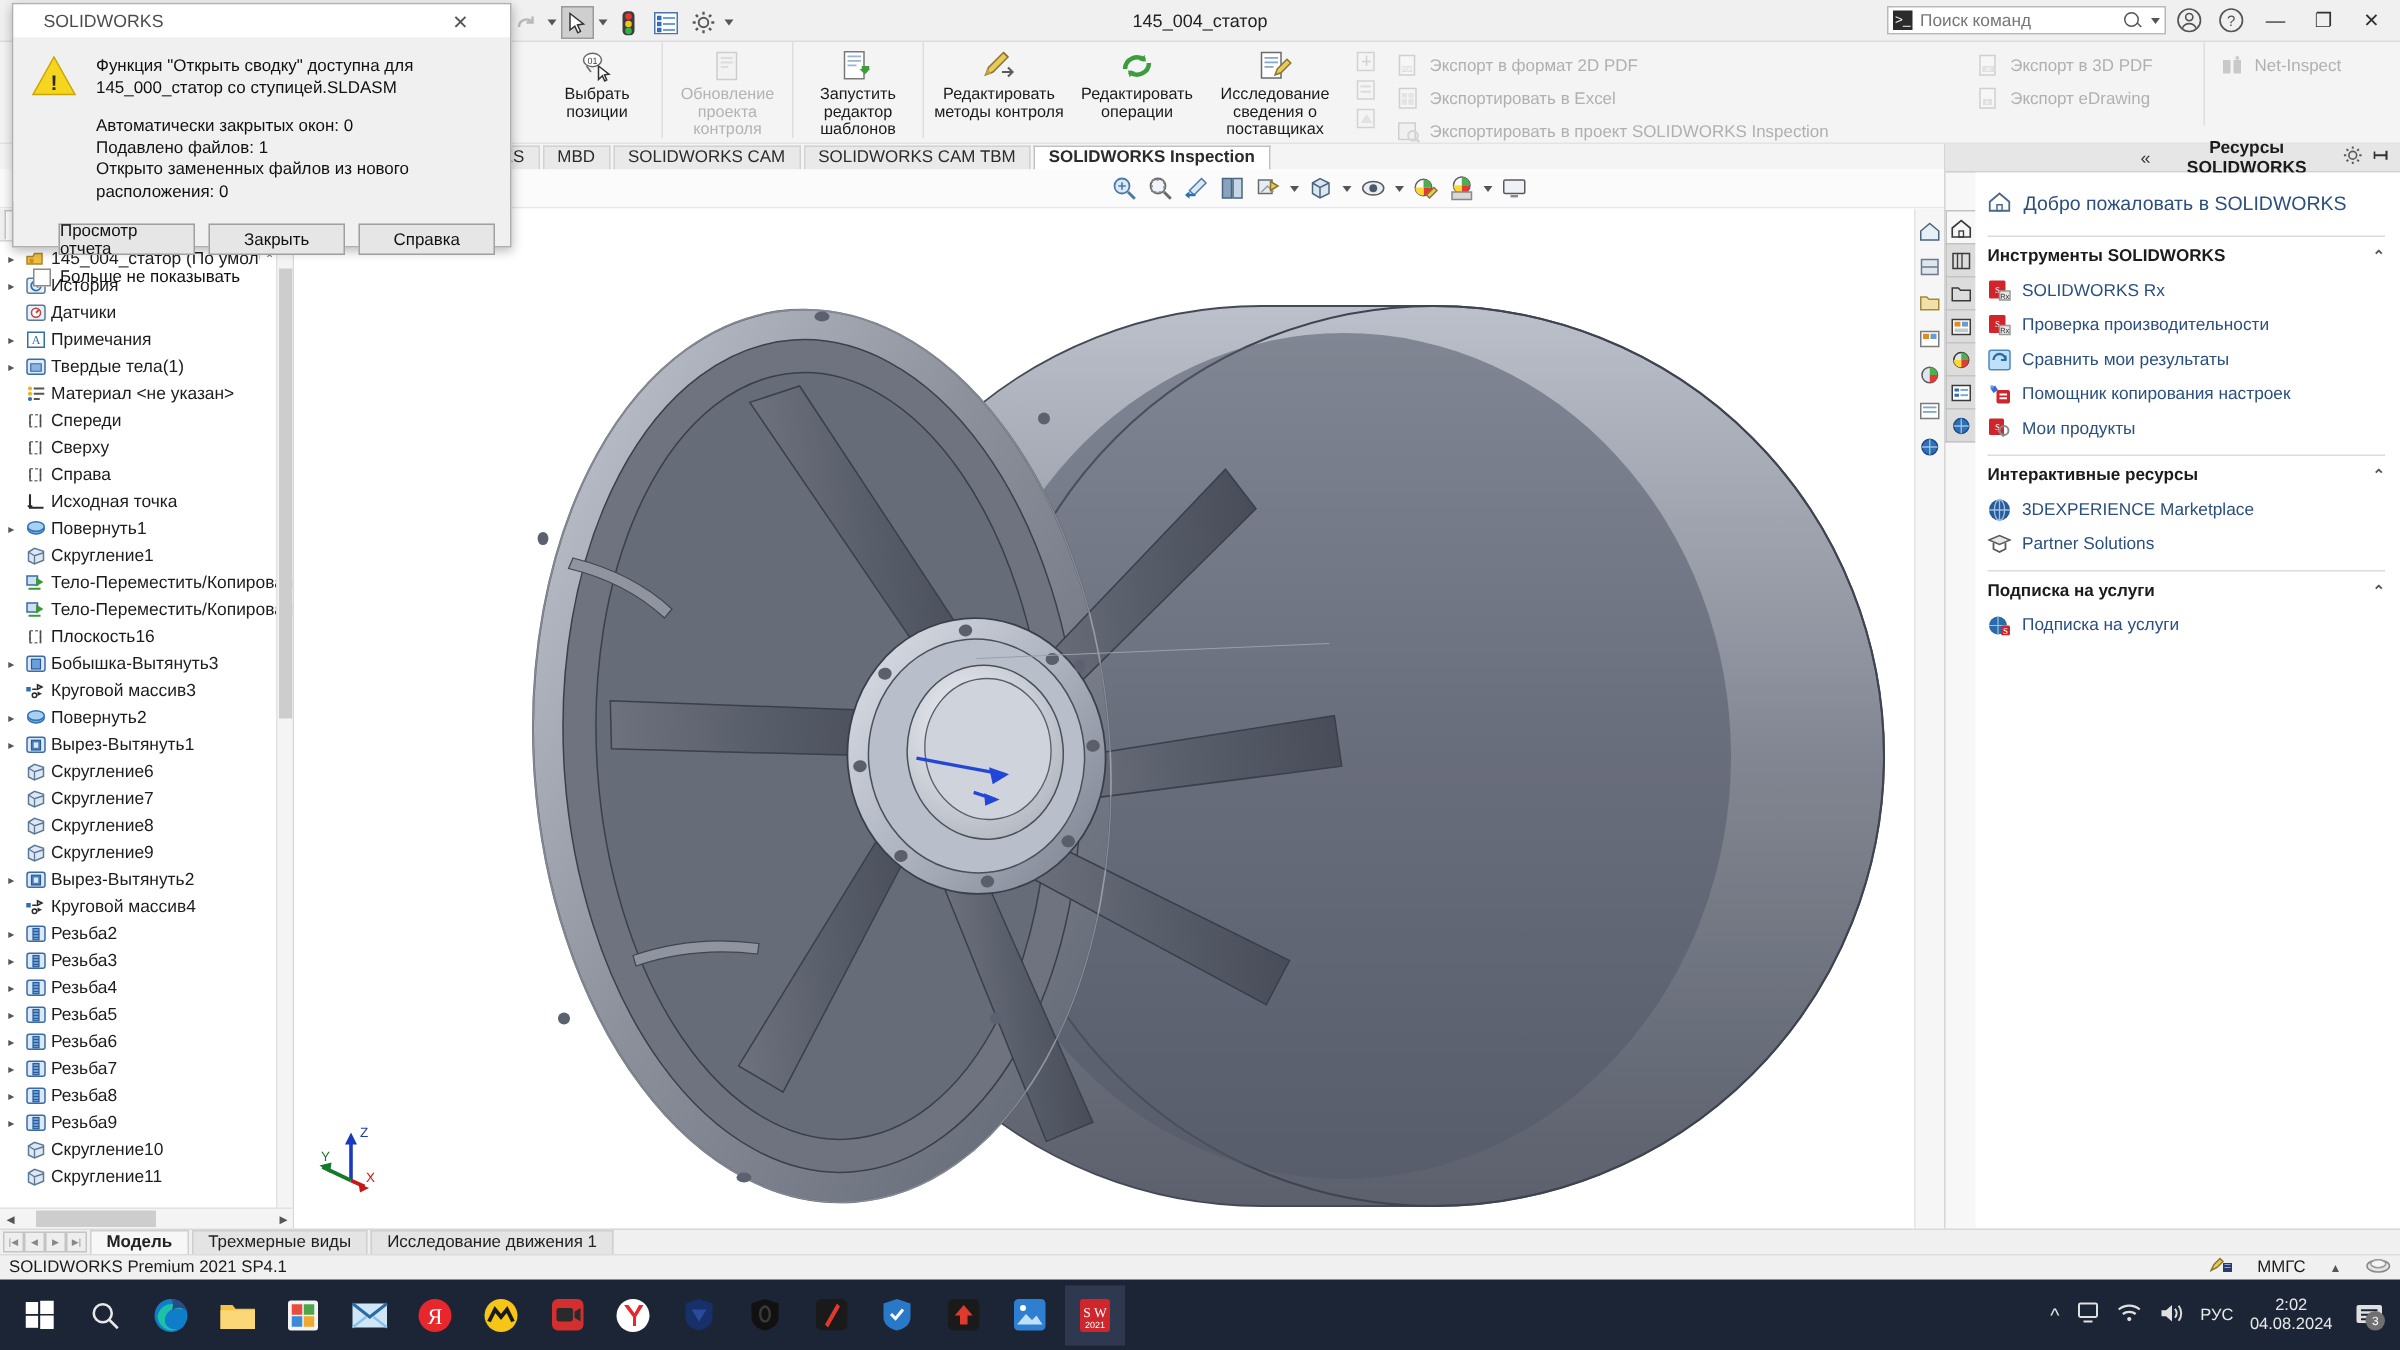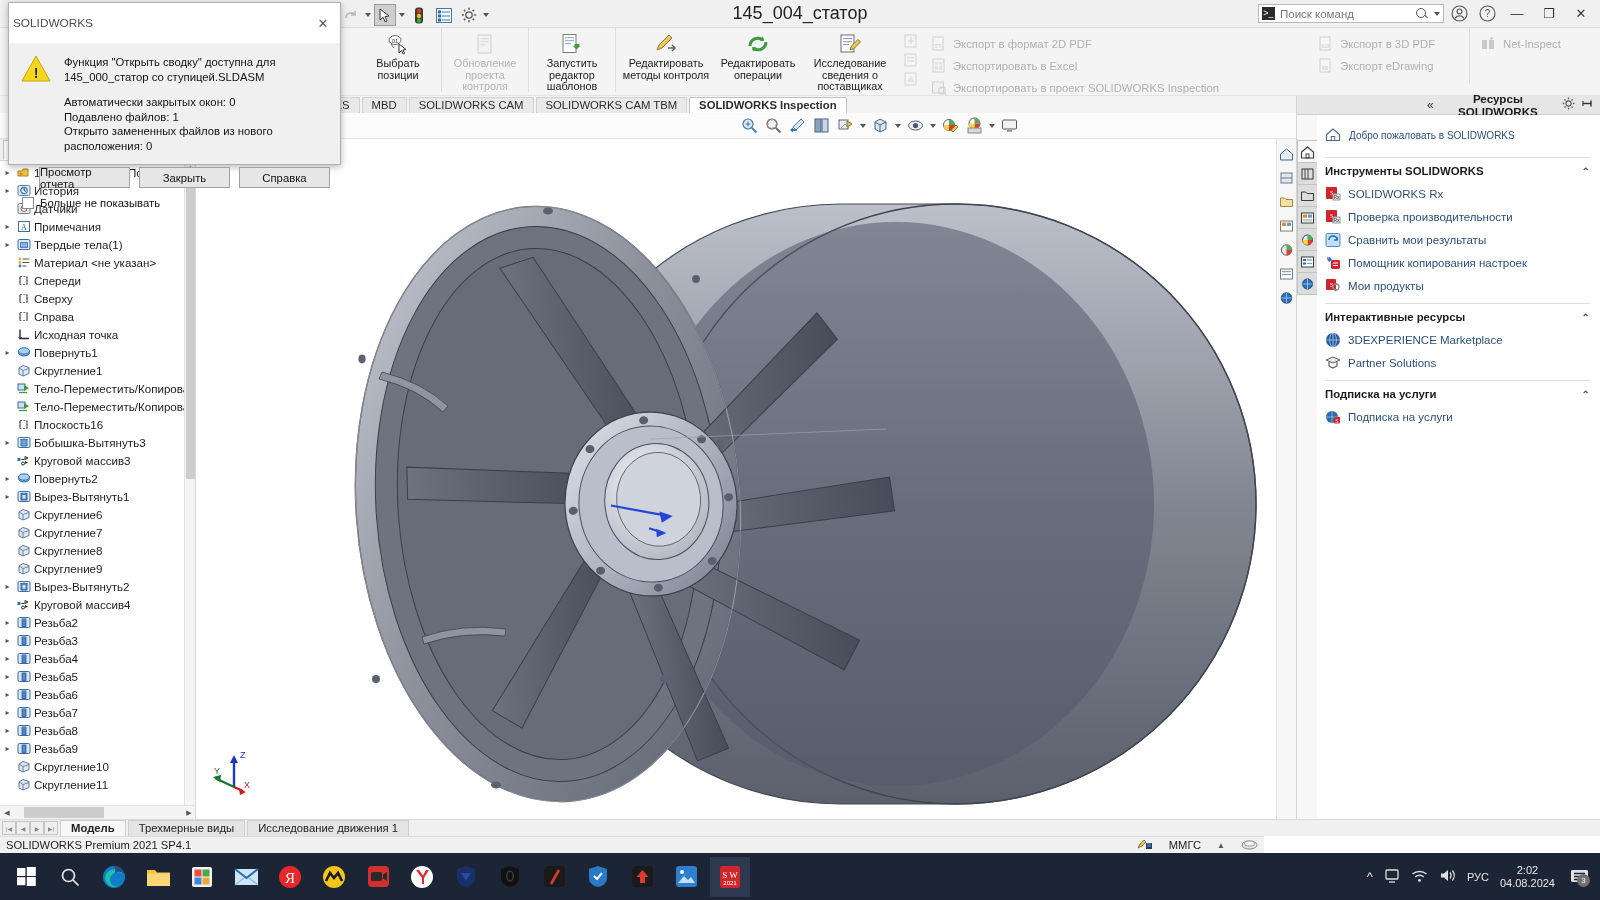--- a/index.html
+++ b/index.html
@@ -14,21 +14,21 @@
   .app { position:relative; width:1600px; height:900px; }
 
   
   .titlebar{
     position:absolute; left:0; top:0; width:1600px; height:28px;
     background:#f0f0f0; border-bottom:1px solid #dcdcdc;
     display:flex; align-items:center;
   }
   .tb-left{ width:340px; display:flex; align-items:center; padding-left:6px; gap:4px; }
   .tb-title{
-    position:absolute; left:0; right:0; text-align:center; font-size:18px; color:#222;
+    position:absolute; left:0; right:0; text-align:center; font-size:12px; color:#222;
     pointer-events:none;
   }
   .tb-right{ margin-left:auto; display:flex; align-items:center; gap:2px; padding-right:4px; }
   .searchbox{
     width:186px; height:19px; border:1px solid #b9b9b9; background:#fff;
     display:flex; align-items:center; gap:5px; padding:0 3px; font-size:11.5px; color:#767676;
   }
   .sq-icon{ width:13px;height:13px;background:#2b2b2b;color:#fff;font-size:9px;line-height:13px;text-align:center;flex:none;}
   .mag{ margin-left:auto; width:14px; height:14px; position:relative; }
   .mag::before{content:"";position:absolute;left:1px;top:1px;width:8px;height:8px;border:1.3px solid #555;border-radius:50%;}
@@ -141,21 +141,21 @@
     display:flex; align-items:center; padding:0 6px; gap:6px;
   }
   .tp-head .ttl{ flex:1; text-align:center; font-weight:bold; font-size:11.6px; color:#1b1b1b;}
   .tp-tabs{
     position:absolute; left:0; top:44px; width:20px; display:flex; flex-direction:column;
   }
   .tp-tab{ width:20px;height:23px; background:#dcdcdc; border:1px solid #c3c3c3; border-right:none;
            display:flex;align-items:center;justify-content:center; margin-bottom:-1px;}
   .tp-tab.active{ background:#f7f7f7; }
   .tp-body{ position:absolute; left:20px; top:19px; right:0; bottom:0; background:#fff; padding:12px 10px 0 8px; overflow:hidden; }
-  .tp-welcome{ display:flex; align-items:center; gap:8px; font-size:10px; color:#2b4f7e; margin-bottom:14px;}
+  .tp-welcome{ display:flex; align-items:center; gap:8px; font-size:13px; color:#2b4f7e; margin-bottom:14px;}
   .tp-sechead{
     display:flex; align-items:center; border-top:1px solid #dcdcdc; padding-top:7px; margin-top:6px; margin-bottom:5px;
     font-weight:bold; font-size:11.4px; color:#1b1b1b;
   }
   .tp-sechead .chev{ margin-left:auto; font-size:10px; color:#555; }
   .tp-link{ display:flex; align-items:center; gap:7px; height:23px; font-size:11.5px; color:#2b4f7e; }
   .ic{ width:16px; height:16px; flex:none; display:block; }
 
   
   .bottabs{
@@ -163,21 +163,21 @@
     background:#f0f0f0; border-top:1px solid #d9d9d9; display:flex; align-items:center;text-align:right;
   }
   .navarrows{ display:flex; gap:0; padding-left:2px;}
   .navarrows div{width:14px;height:14px;border:1px solid #c4c4c4;background:#eee;display:flex;align-items:center;justify-content:center;font-size:6px;color:#888;}
   .btab{
     height:16px; line-height:15px; padding:0 10px; font-size:11.3px; background:#e4e4e4;
     border:1px solid #cfcfcf; border-bottom:none; margin-left:2px; color:#222;
   }
   .btab.active{ background:#f7f7f7; font-weight:bold; }
   .statusbar{
-    position:absolute; left:0; top:836px; width:1264px; height:17px;
+    position:absolute; left:0; top:836px; width:1600px; height:17px;
     background:#f0f0f0; border-top:1px solid #dcdcdc; display:flex; align-items:center;
     font-size:11.2px; color:#1b1b1b; padding:0 6px;
   }
   .sb-right{ margin-left:auto; display:flex; align-items:center; gap:16px; }
 
   
   .taskbar{
     position:absolute; left:0; top:853px; width:1600px; height:47px;
     background:#1c2536; display:flex; align-items:center; padding-left:6px; gap:4px;
   }
@@ -188,21 +188,21 @@
   .badge{
     position:absolute; right:2px; bottom:3px; width:13px;height:13px;border-radius:50%;
     background:#707070; color:#fff; font-size:8px; display:flex; align-items:center; justify-content:center;
   }
 
   
   .modal{
     position:absolute; left:8px; top:2px; width:333px; height:163px;
     background:#f0f0f0; border:1px solid #b0b0b0; box-shadow:0 2px 7px rgba(0,0,0,.28); z-index:50;
   }
-  .md-title{ height:40px; background:#fff; display:flex; align-items:center; padding:0 4px; font-size:11.8px; color:#4c4c4c;}
+  .md-title{ height:22px; background:#fff; display:flex; align-items:center; padding:0 20px; font-size:11.8px; color:#4c4c4c;}
   .md-x{ margin-left:auto; width:26px;height:20px;display:flex;align-items:center;justify-content:center;color:#555;font-size:13px;}
   .md-body{ display:flex; padding:12px 14px 0 12px; gap:13px; background:#f0f0f0;}
   .warn-tri{ width:30px; height:27px; flex:none; position:relative; }
   .md-text{ font-size:11.3px; line-height:14.5px; color:#111; }
   .md-text .p2{ margin-top:11px; }
   .md-btns{ display:flex; gap:9px; padding:14px 0 0 30px;}
   .md-btn{
     width:91px; height:21px; background:#e6e6e6; border:1px solid #a0a0a0;
     font-size:11.3px; display:flex; align-items:center; justify-content:center; color:#111;
   }

